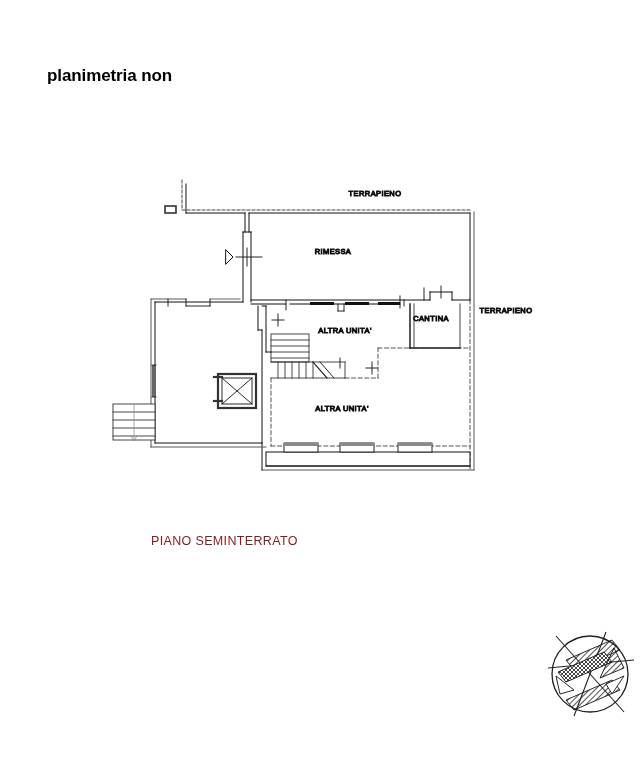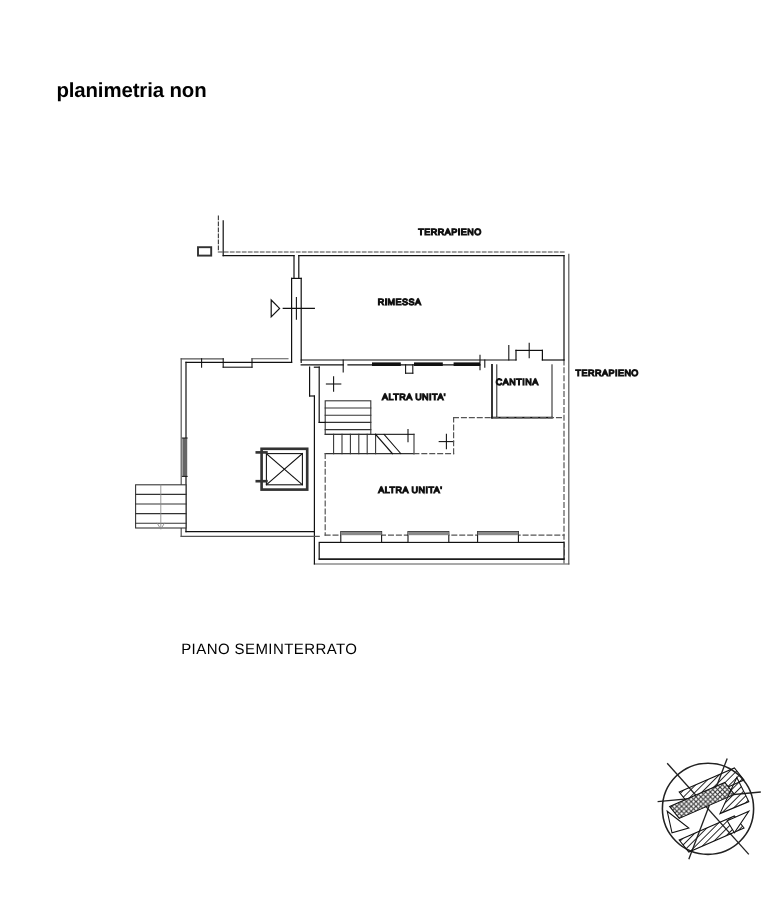--- a/index.html
+++ b/index.html
@@ -38,21 +38,21 @@
     left: 0;
     top: 0;
     width: 640px;
     height: 763px;
   }
   #caption {
     position: absolute;
     left: 151px;
     top: 534px;
     font-size: 12.5px;
-    color: #000000;
+    color: #7f1d1d;
     letter-spacing: 0.35px;
     white-space: nowrap;
   }
   .room-label {
     font-family: "Liberation Sans", sans-serif;
     fill: #2a2a2a;
     letter-spacing: 0.4px;
   }
 </style>
 </head>

